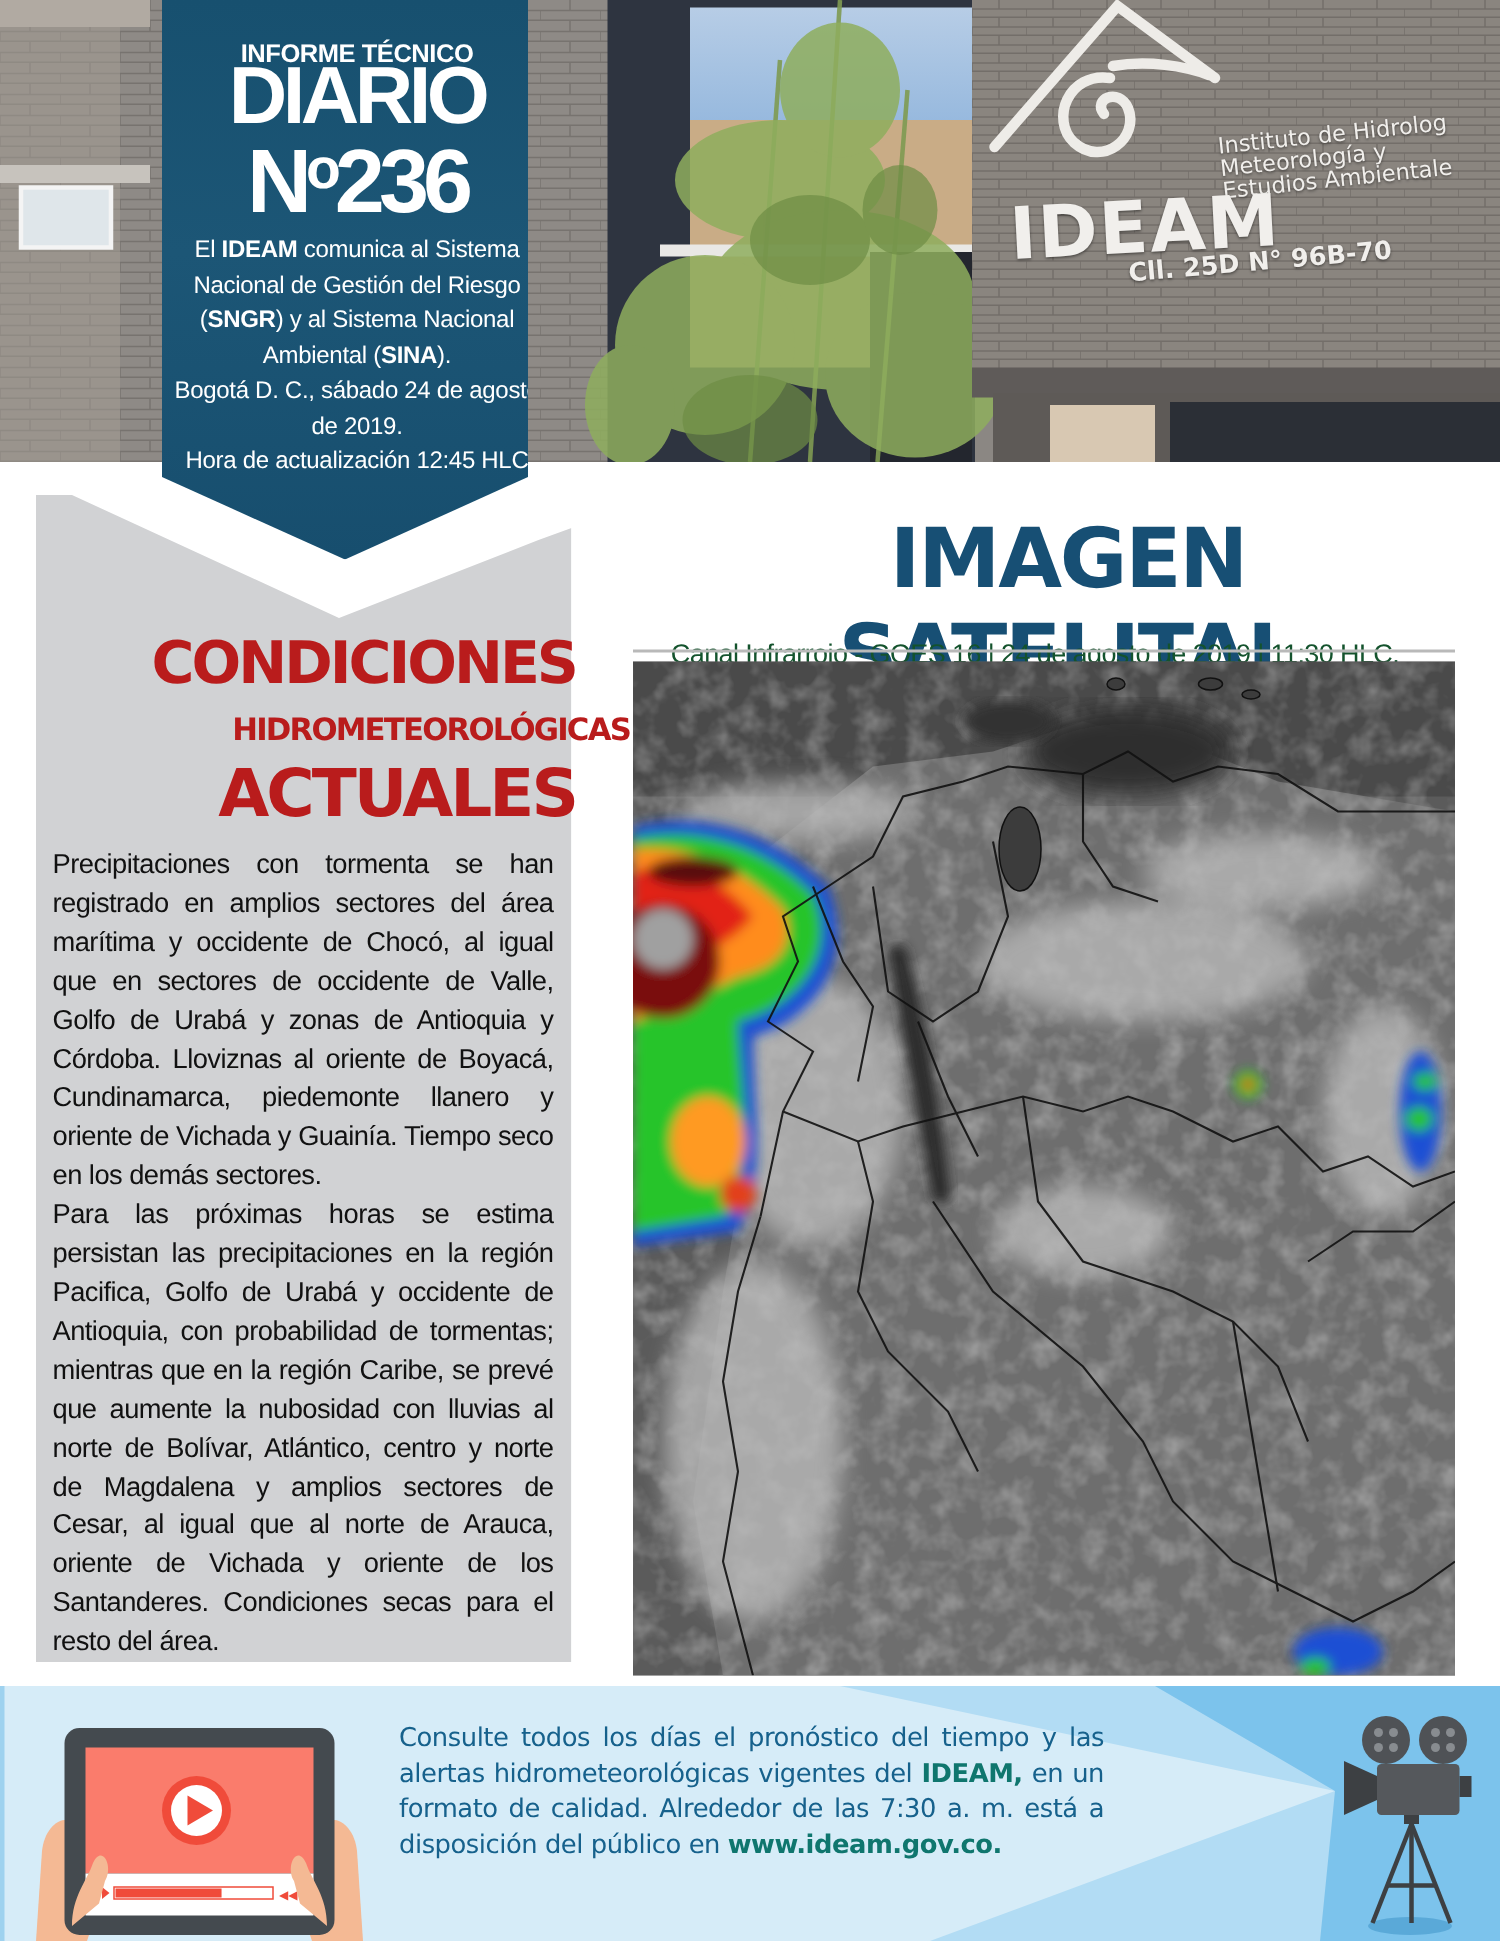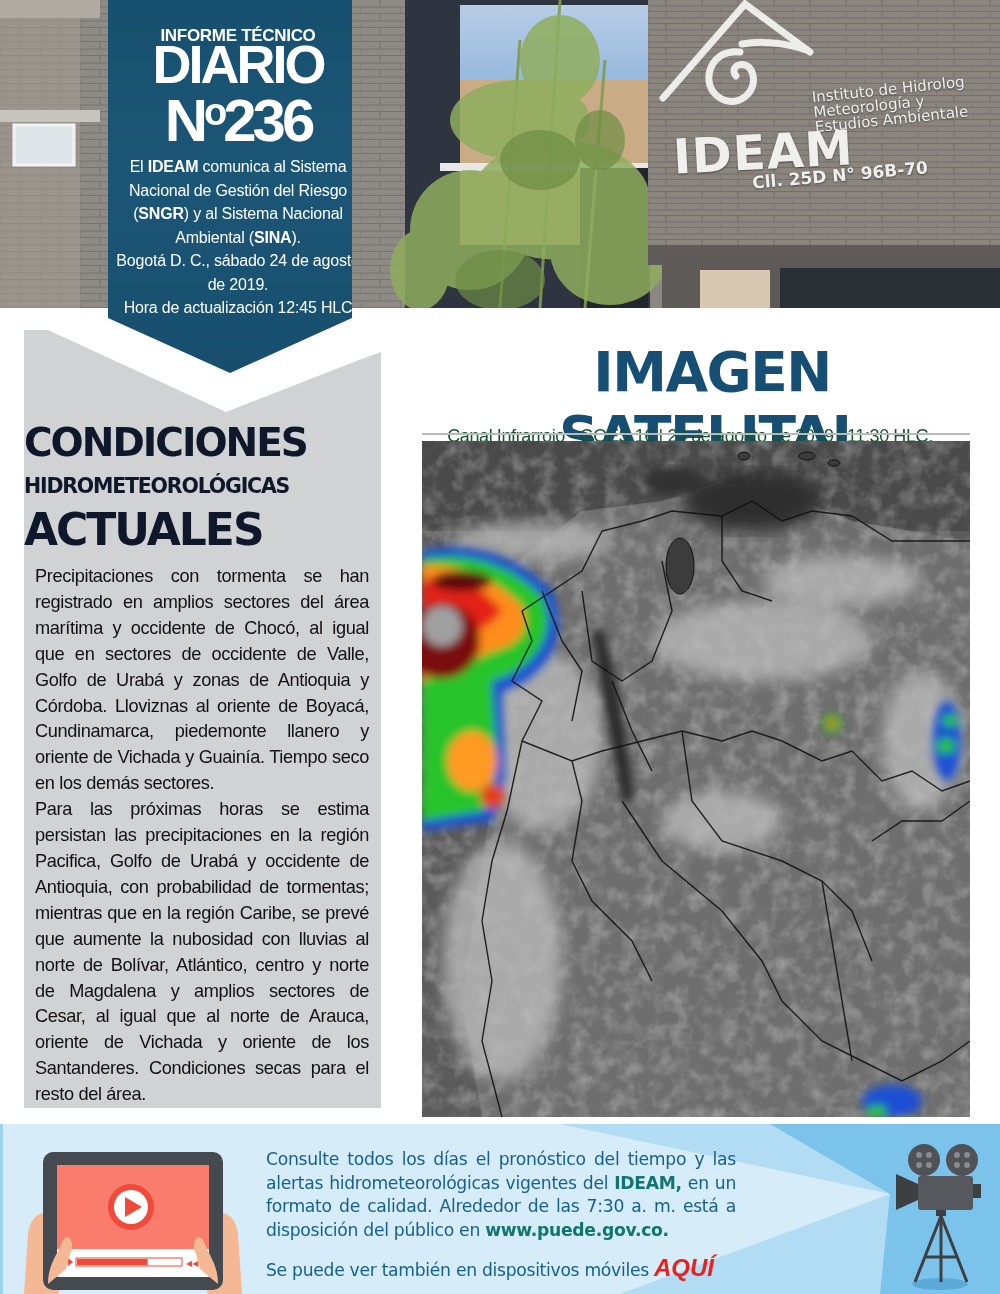--- a/index.html
+++ b/index.html
@@ -25,24 +25,24 @@
   .b-kicker { position: absolute; left: 0; width: 260px; top: 26px; font: bold 17px "Liberation Sans", sans-serif; letter-spacing: -0.3px; }
   .b-diario { position: absolute; left: 0; width: 260px; top: 38px; font: bold 54px "Liberation Sans", sans-serif; letter-spacing: -3px; line-height: 52px; }
   .b-num { position: absolute; left: 0; width: 260px; top: 92px; font: bold 60px "Liberation Sans", sans-serif; letter-spacing: -4px; line-height: 58px; }
   .b-num sup { font-size: 38px; vertical-align: 0; position: relative; top: -16px; }
   .b-body { position: absolute; left: 6px; width: 248px; top: 155px; font: 16px "Liberation Sans", sans-serif; line-height: 23.5px; letter-spacing: -0.2px; }
   .b-body b { font-weight: bold; }
 
   
   .panel { position: absolute; left: 24px; top: 330px; width: 357px; height: 778px; background: #d1d2d4;
            clip-path: polygon(0 0, 24px 0, 202px 82px, 335px 30px, 357px 22px, 357px 100%, 0 100%); }
-  .cond-title { position: absolute; left: 24px; width: 360px; text-align: left; color: #0f172a;
+  .cond-title { position: absolute; left: 24px; width: 360px; text-align: right; color: #b91c1c;
                 font-family: "DejaVu Sans", sans-serif; font-weight: bold; }
   .cond-1 { top: 420px; font-size: 39px; letter-spacing: -2px; }
-  .cond-2 { top: 474px; font-size: 20.5px; letter-spacing: -1.2px; }
+  .cond-2 { top: 474px; font-size: 20.5px; letter-spacing: -1.2px; margin-left: 36px; }
   .cond-3 { top: 497px; font-size: 44px; letter-spacing: -2px; line-height: 66px; }
   .cond-text { position: absolute; left: 35px; top: 564px; width: 334px; color: #111;
                font: 18.2px "Liberation Sans", sans-serif; line-height: 25.9px; text-align: justify; letter-spacing: -0.35px; }
   .cond-text p { margin: 0; }
 
   
   .sat-title { position: absolute; left: 432px; top: 340px; width: 560px; text-align: center; color: #174f74;
                font: bold 55px "DejaVu Sans", sans-serif; letter-spacing: -1.5px; }
   .sat-sub { position: absolute; left: 420px; top: 426px; width: 540px; text-align: center; color: #14532d;
              font: 18px "Liberation Sans", sans-serif; letter-spacing: -0.4px; }
@@ -259,24 +259,21 @@
     <polygon points="107,63 107,83 124,73" fill="#f04b3a"></polygon>
     <polygon points="50,124 55,128 50,132" fill="#f04b3a"></polygon>
     <rect x="58" y="124" width="106" height="8" fill="#ffffff" stroke="#f04b3a" stroke-width="1"></rect>
     <rect id="video-progress-fill" x="59" y="125" width="70.7" height="6" fill="#f04b3a"></rect>
     <text x="168" y="132" font-size="8" fill="#f04b3a" font-family="DejaVu Sans, sans-serif">◀◀</text>
     <path d="M30 150 C30 130 40 120 44 108 C50 95 58 110 52 120 L48 135" fill="#f4b994"></path>
     <path d="M200 150 C200 130 190 120 186 108 C180 95 172 110 178 120 L182 135" fill="#f4b994"></path>
   </svg>
 
   <div class="f-text">
-    <span>Consulte todos los días el pronóstico del tiempo y las alertas hidrometeorológicas vigentes del </span><b>IDEAM,</b><span> en un formato de calidad. Alrededor de las 7:30 a. m. está a disposición del público en </span><b>www.puede.gov.co.</b>
-  </div>
-  <div class="f-mobile">
-    <span>Se puede ver también en dispositivos móviles </span><span class="f-aqui">AQUÍ</span>
+    <span>Consulte todos los días el pronóstico del tiempo y las alertas hidrometeorológicas vigentes del </span><b>IDEAM,</b><span> en un formato de calidad. Alrededor de las 7:30 a. m. está a disposición del público en </span><b>www.ideam.gov.co.</b>
   </div>
 
   <svg class="camera" width="100" height="150" viewBox="0 0 100 150">
     <ellipse cx="50" cy="142" rx="28" ry="6" fill="#5aa9d8"></ellipse>
     <circle cx="34" cy="18" r="16" fill="#4f5256"></circle>
     <circle cx="72" cy="18" r="16" fill="#4f5256"></circle>
     <g fill="#888c90">
         <circle cx="29" cy="13" r="3"></circle>
         <circle cx="39" cy="13" r="3"></circle>
         <circle cx="29" cy="23" r="3"></circle>

